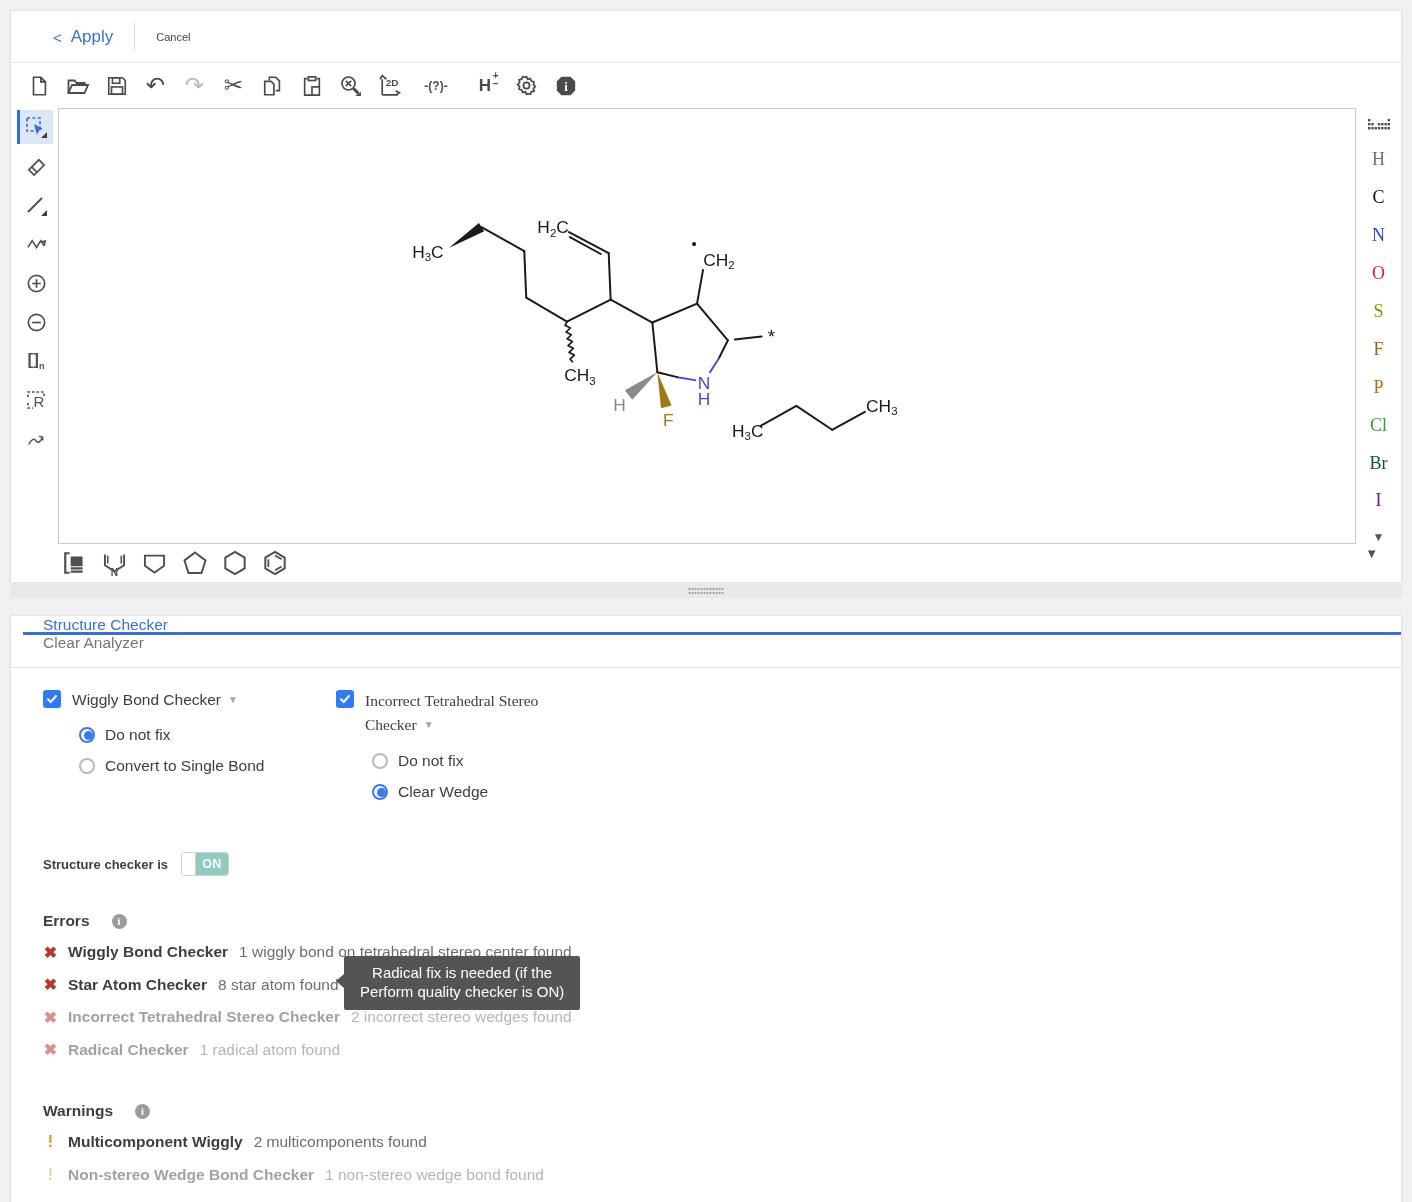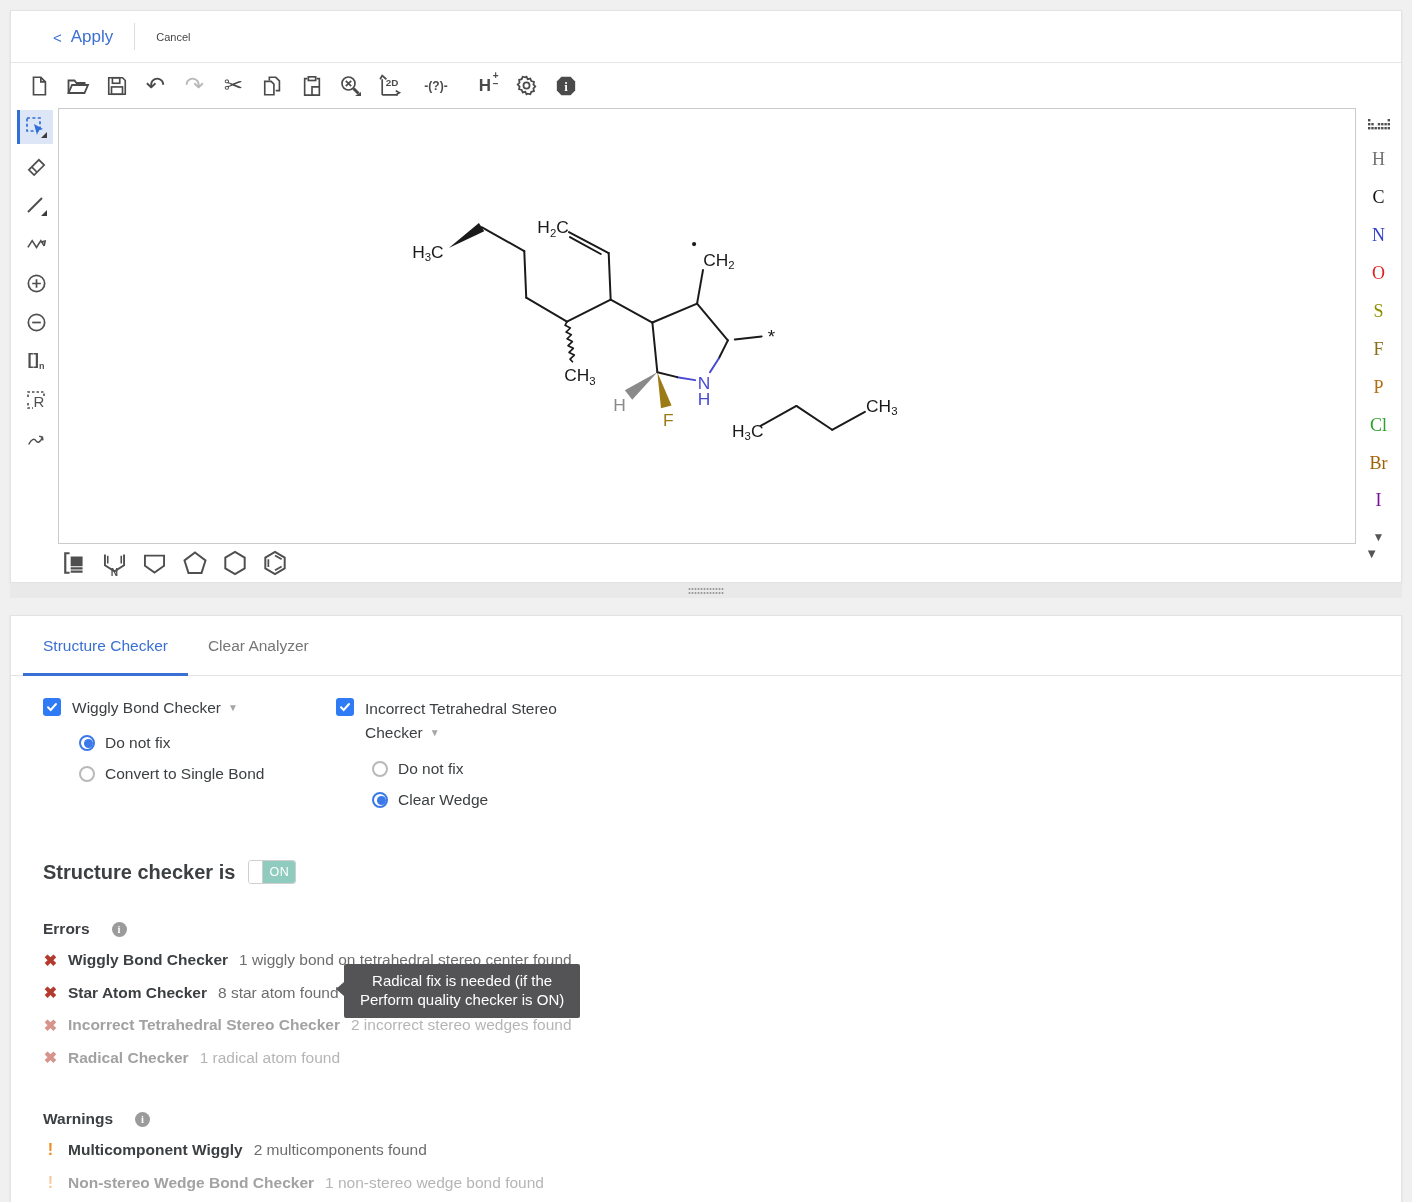--- a/index.html
+++ b/index.html
@@ -45,45 +45,45 @@
 
   
   .divider { margin:0 10px; height:15px; background:#e9e9e9; display:flex; align-items:center; justify-content:center; }
   .drag-dots { width:36px; height:8px;
                background-image:radial-gradient(#9a9a9a 1px, transparent 1.1px);
                background-size:3px 4px; }
   .gap { height:17px; }
 
   
   .checker-card { margin:0 10px; width:1392px; padding-bottom:26px; }
-  .tabs { height:60px; border-bottom:1px solid #e3e3e3; display:flex; align-items:stretch; padding-left:12px; }
+  .tabs { height:52px; border-bottom:1px solid #e3e3e3; display:flex; align-items:stretch; padding-left:12px;flex-direction:column; }
   .tab { padding:0 20px; display:flex; align-items:center; font-size:15.5px; color:#767676; position:relative; }
   .tab.active { color:#3a6fd3; }
   .tab.active::after { content:""; position:absolute; left:0; right:0; bottom:-1px; height:3px; background:#3a6fd3; }
 
   .checkers { display:flex; padding:21px 32px 0; }
   .cgroup { color:#3d4043; font-size:15.5px; }
   .cgroup.first { width:293px; flex:none; }
   .cghead { display:flex; align-items:flex-start; gap:11px; }
   .checkbox { width:18px; height:18px; background:#2f7bf5; border-radius:3px; flex:none;
               display:flex; align-items:center; justify-content:center; margin-top:1px; }
   .cglabel { line-height:22px; }
-  .cglabel2 { line-height:24px; max-width:205px; display:inline-block; }
+  .cglabel2 { line-height:24px; max-width:205px; display:inline-block;font-family:Liberation Serif, serif; }
   .caret { color:#a6a6a6; font-size:10px; margin-left:7px; vertical-align:2px; }
   .copts { margin:8px 0 0 36px; }
   .ropt { display:flex; align-items:center; gap:10px; height:31px;text-align:right; }
   .radio { width:16px; height:16px; border:2px solid #b9b9b9; border-radius:50%; flex:none; position:relative; }
   .radio.sel { border-color:#3b78e8; }
   .radio.sel::after { content:""; position:absolute; left:2.5px; top:2.5px; width:9px; height:9px; border-radius:50%; background:#3b78e8; }
 
   .status-row { margin:45px 32px 0; display:flex; align-items:center; gap:13px; }
-  .status-label { font-weight:bold; font-size:20px; color:#3d4043; }
+  .status-label { font-weight:bold; font-size:13px; color:#3d4043; }
   .toggle { width:48px; height:24px; border:1px solid #cfcfcf; border-radius:3px; display:flex; overflow:hidden; padding:0; }
   .toggle-knob { width:14px; background:#fff; border-right:1px solid #cfcfcf; flex:none; }
-  .toggle-on { flex:1; background:#90cbbf; color:#fff; font-weight:normal; font-size:12.5px;
+  .toggle-on { flex:1; background:#90cbbf; color:#fff; font-weight:bold; font-size:12.5px;
                display:flex; align-items:center; justify-content:center; letter-spacing:.4px; }
 
   .sect-head { margin:36px 32px 0; display:flex; align-items:center; gap:22px; font-weight:bold; font-size:15.5px; color:#3d4043; }
   .info-i { width:15px; height:15px; border-radius:50%; background:#9b9b9b; color:#fff; font-size:10.5px; font-weight:bold;
             display:flex; align-items:center; justify-content:center; font-family:"Liberation Serif",serif; }
 
   .rows { margin:6px 32px 0; }
   .crow { display:flex; align-items:center; gap:10px; height:32.5px; font-size:15.5px; position:relative; }
   .mark { width:15px; text-align:center; font-weight:bold; flex:none; }
   .err .mark { color:#b53a2e; font-size:16px; }
@@ -312,21 +312,21 @@
       </button>
 
       <button class="el-btn" style="color: rgb(115, 115, 115);">H</button>
         <button class="el-btn" style="color: rgb(17, 17, 17);">C</button>
         <button class="el-btn" style="color: rgb(50, 66, 207);">N</button>
         <button class="el-btn" style="color: rgb(224, 31, 31);">O</button>
         <button class="el-btn" style="color: rgb(143, 143, 0);">S</button>
         <button class="el-btn" style="color: rgb(138, 109, 26);">F</button>
         <button class="el-btn" style="color: rgb(176, 111, 16);">P</button>
         <button class="el-btn" style="color: rgb(44, 160, 44);">Cl</button>
-        <button class="el-btn" style="color: #a16207;">Br</button>
+        <button class="el-btn" style="color: #14532d;">Br</button>
         <button class="el-btn" style="color: rgb(125, 15, 158);">I</button>
         <button class="scroll-caret-holder" style="margin-top:10px;color:#555;font-size:12px;" id="elcaret">▼</button>
     </div>
   </div>
 
   <div class="template-bar">
     <button class="tplbtn">
       <svg width="26" height="26" viewBox="0 0 24 24">
           <path d="M7 3H3v18h4" fill="none" stroke="#4f4f4f" stroke-width="2"></path>
           <rect x="8" y="6" width="11" height="9" fill="#4f4f4f"></rect>

